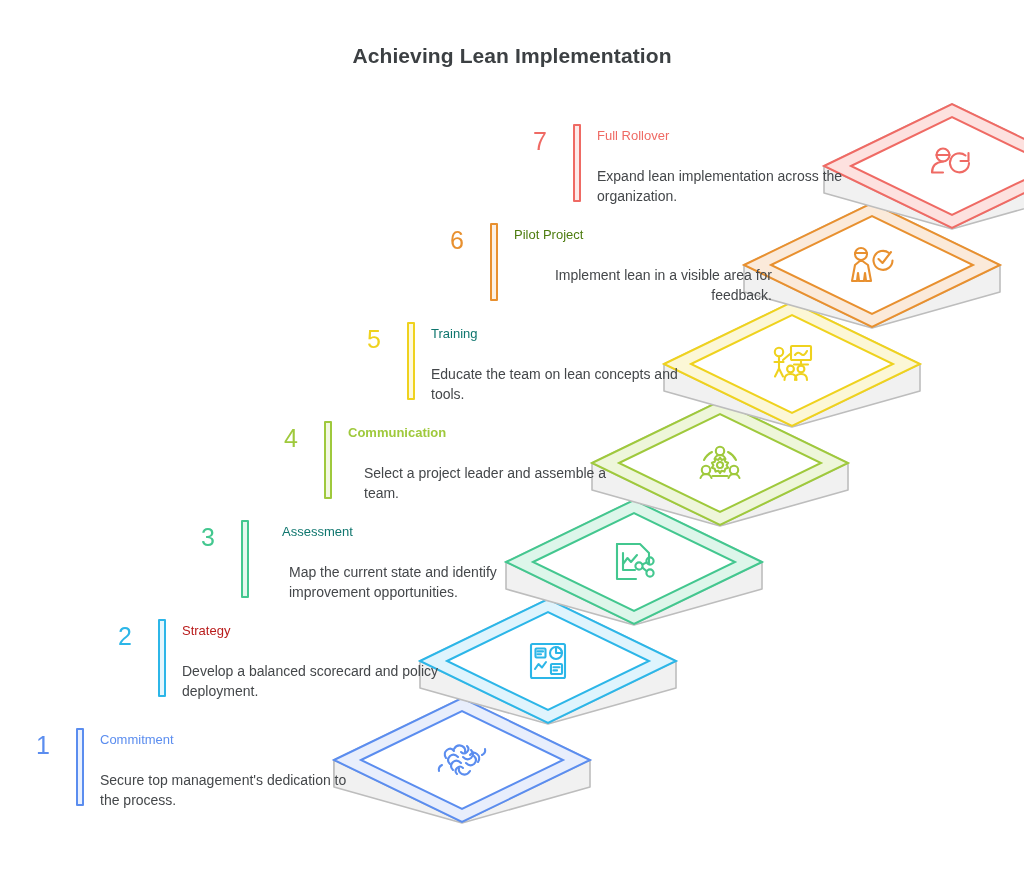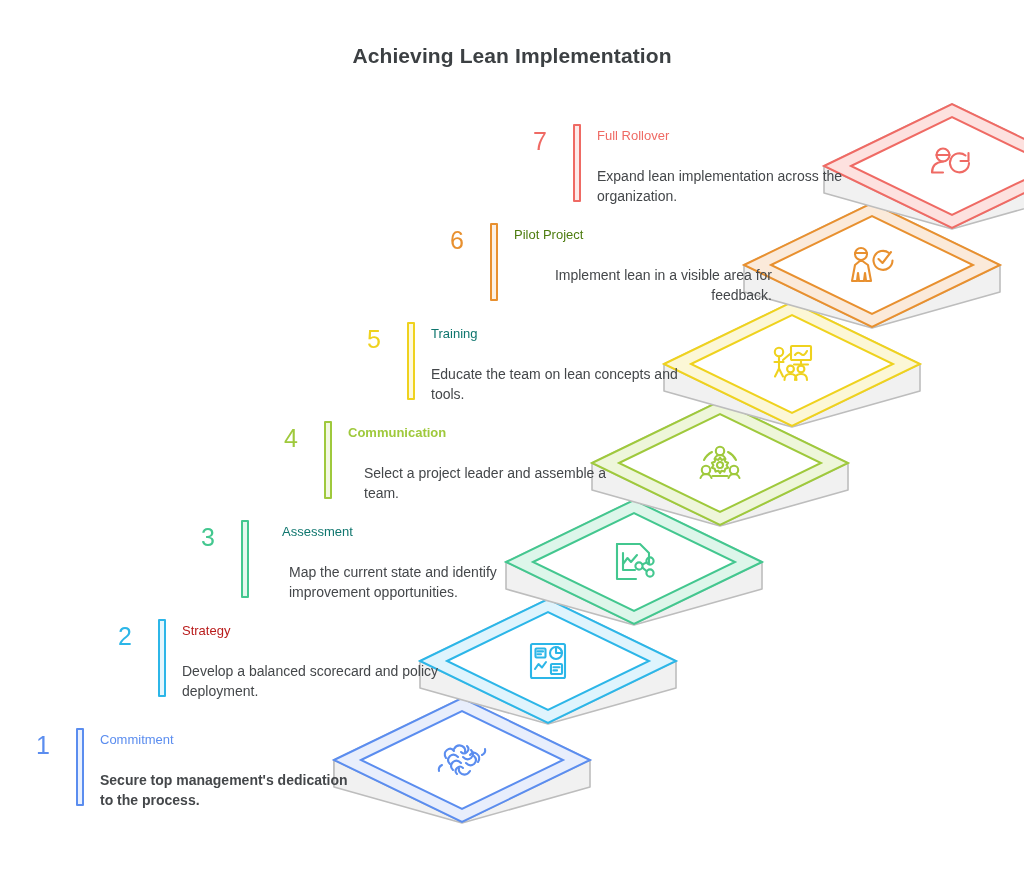--- a/index.html
+++ b/index.html
@@ -239,21 +239,21 @@
         <use href="#icon-person-refresh"></use>
       </g>
     </g>
   </g>
 </svg>
 
 <div>
   <div class="step-num" style="left:10px; top:733px; color:#5b8def;">1</div>
   <div class="step-bar" style="left:76px; top:728px; height:78px; border-color:#5b8def; background:#eaf1fe;"></div>
   <div class="step-label" style="left:100px; top:733px; color:#5b8def;">Commitment</div>
-  <div class="step-desc" style="left:100px; top:770px;font-weight:bold;">Secure top management's dedication to the process.</div>
+  <div class="step-desc" style="left:100px; top:770px;">Secure top management's dedication to the process.</div>
 </div>
 
 <div>
   <div class="step-num" style="left:92px; top:624px; color:#2cb6e8;">2</div>
   <div class="step-bar" style="left:158px; top:619px; height:78px; border-color:#2cb6e8; background:#e4f6fd;"></div>
   <div class="step-label" style="left:182px; top:624px; color:#b91c1c;">Strategy</div>
   <div class="step-desc wide-desc" style="left:182px; top:661px;">Develop a balanced scorecard and policy deployment.</div>
 </div>
 
 <div>

